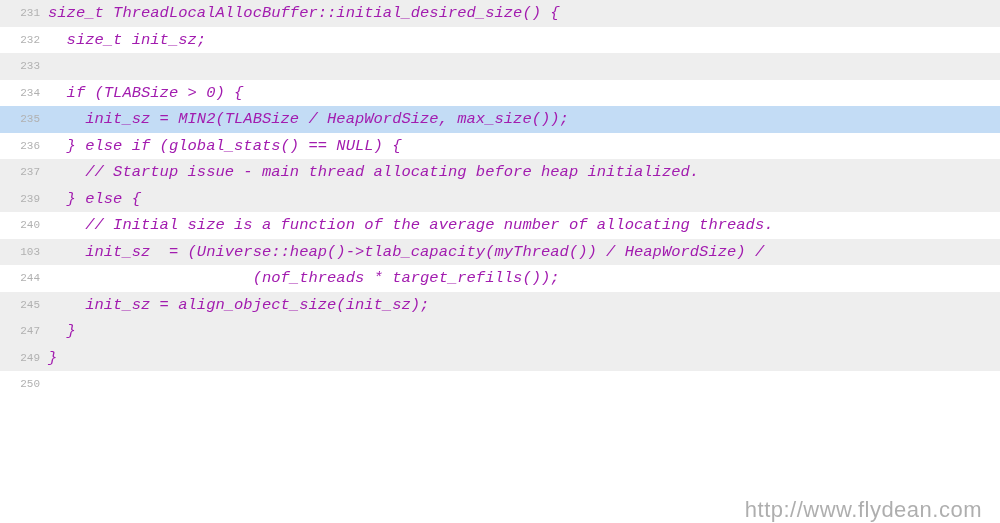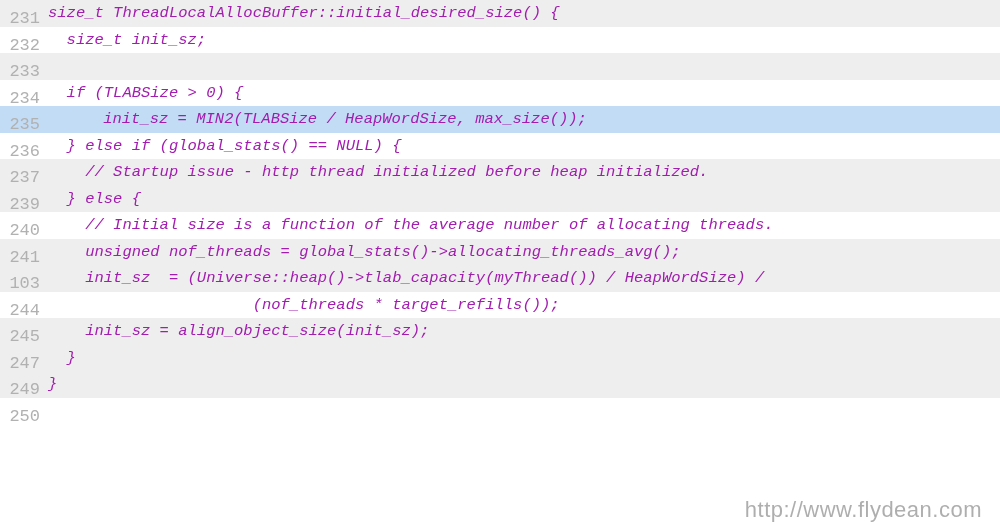--- a/index.html
+++ b/index.html
@@ -22,32 +22,30 @@
     align-items: flex-start;
     line-height: 26.5px;
     height: 26.5px;
     white-space: pre;
   }
   .line.stripe {
     background: #eeeeee;
   }
   .line.hl {
     background: #c3dcf5;
-    gap: 18px;
   }
   .gutter {
     width: 48px;
     text-align: right;
     color: #b1b1b1;
     padding-right: 8px;
     box-sizing: border-box;
     user-select: none;
     flex-shrink: 0;
-    font-size: 17px;
-    margin-top: 6px;
+    font-size: 11px;
   }
   .code {
     flex: 1 1 auto;
     color: #a21caf;
     font-style: italic;
   }
   .watermark {
     position: absolute;
     right: 18px;
     bottom: 0;
@@ -81,33 +79,29 @@
   <div class="line hl">
     <div class="gutter">235</div>
     <div class="code">    init_sz = MIN2(TLABSize / HeapWordSize, max_size());</div>
   </div>
   <div class="line">
     <div class="gutter">236</div>
     <div class="code">  } else if (global_stats() == NULL) {</div>
   </div>
   <div class="line stripe">
     <div class="gutter">237</div>
-    <div class="code">    // Startup issue - http thread initialized before heap initialized.</div>
+    <div class="code">    // Startup issue - main thread allocating before heap initialized.</div>
   </div>
   <div class="line stripe">
     <div class="gutter">239</div>
     <div class="code">  } else {</div>
   </div>
   <div class="line">
     <div class="gutter">240</div>
     <div class="code">    // Initial size is a function of the average number of allocating threads.</div>
-  </div>
-  <div class="line stripe">
-    <div class="gutter">241</div>
-    <div class="code">    unsigned nof_threads = global_stats()-&gt;allocating_threads_avg();</div>
   </div>
   <div class="line stripe">
     <div class="gutter">103</div>
     <div class="code">    init_sz  = (Universe::heap()-&gt;tlab_capacity(myThread()) / HeapWordSize) /</div>
   </div>
   <div class="line">
     <div class="gutter">244</div>
     <div class="code">                      (nof_threads * target_refills());</div>
   </div>
   <div class="line stripe">

